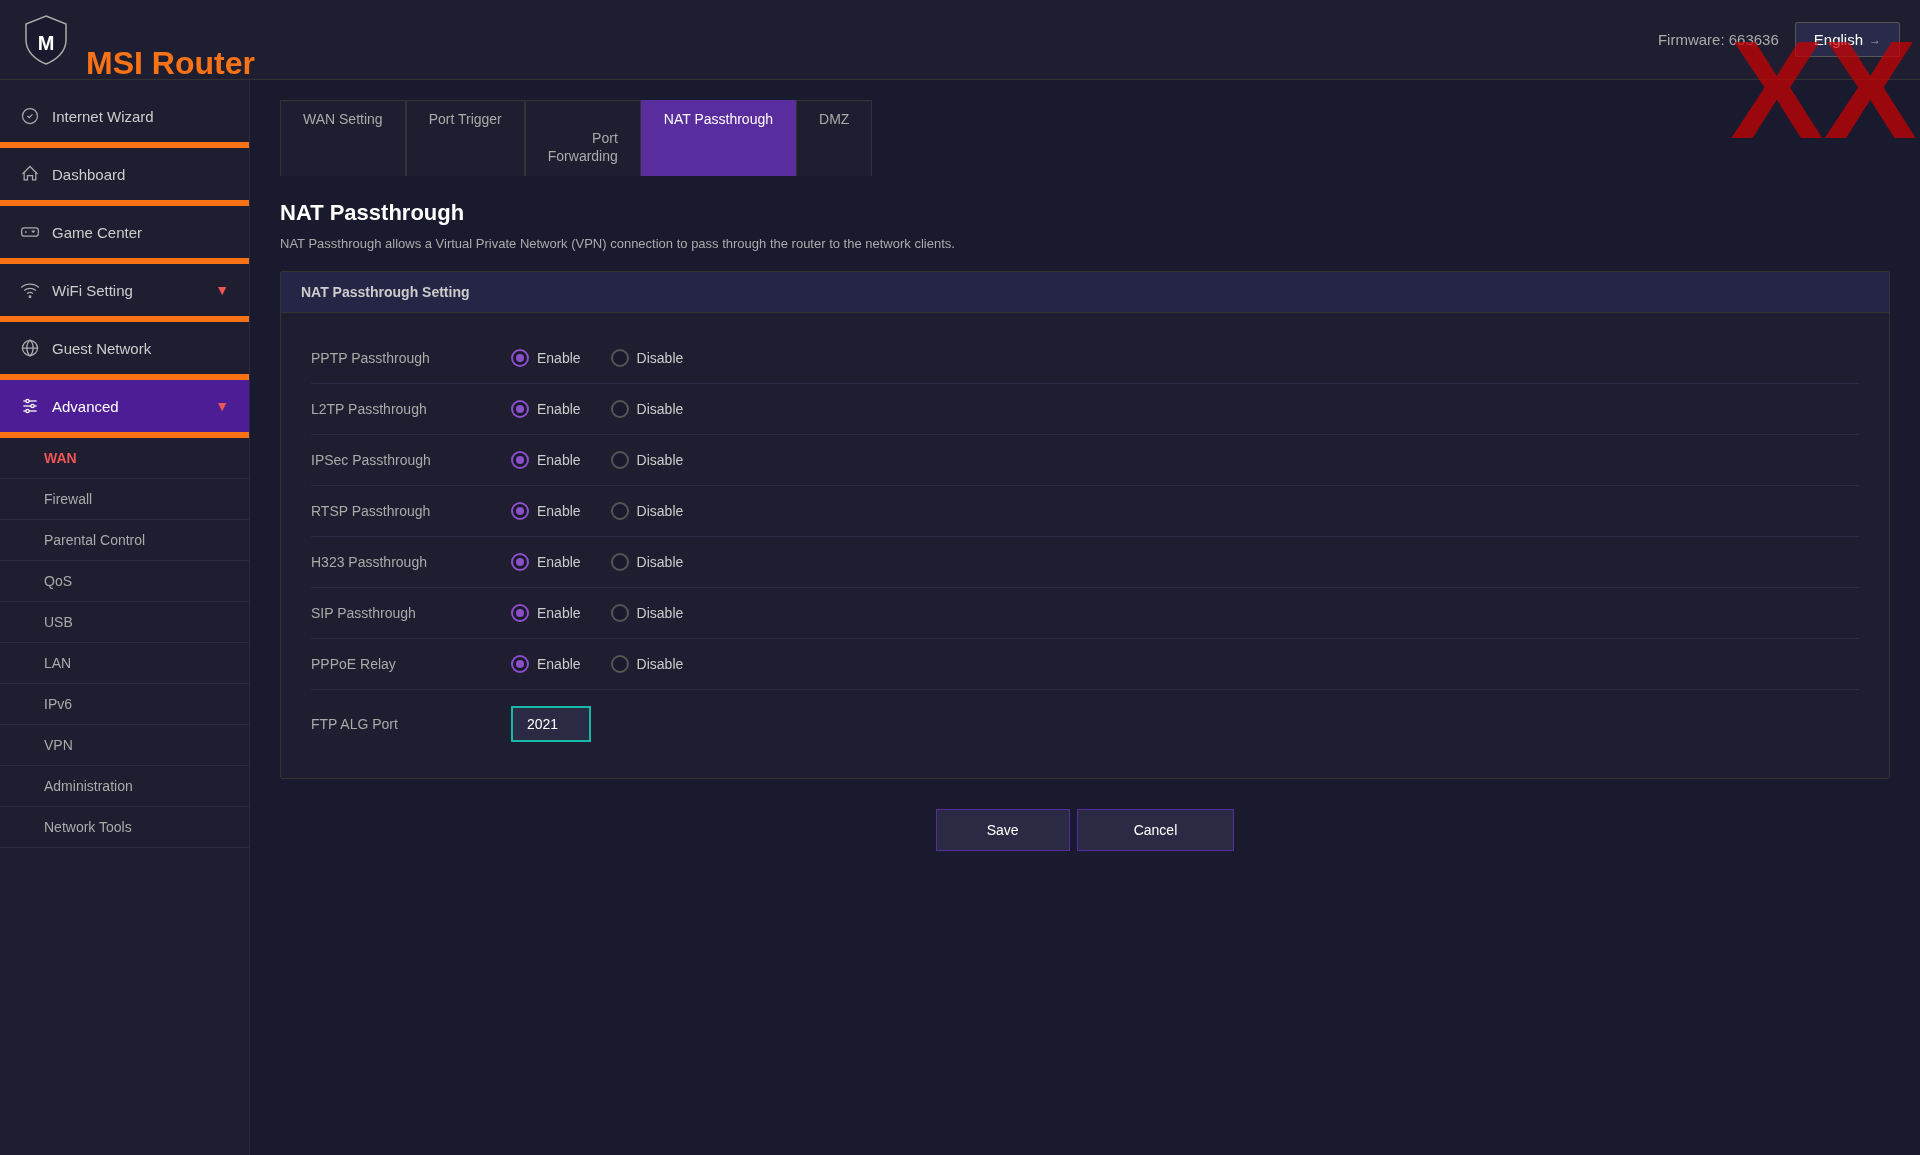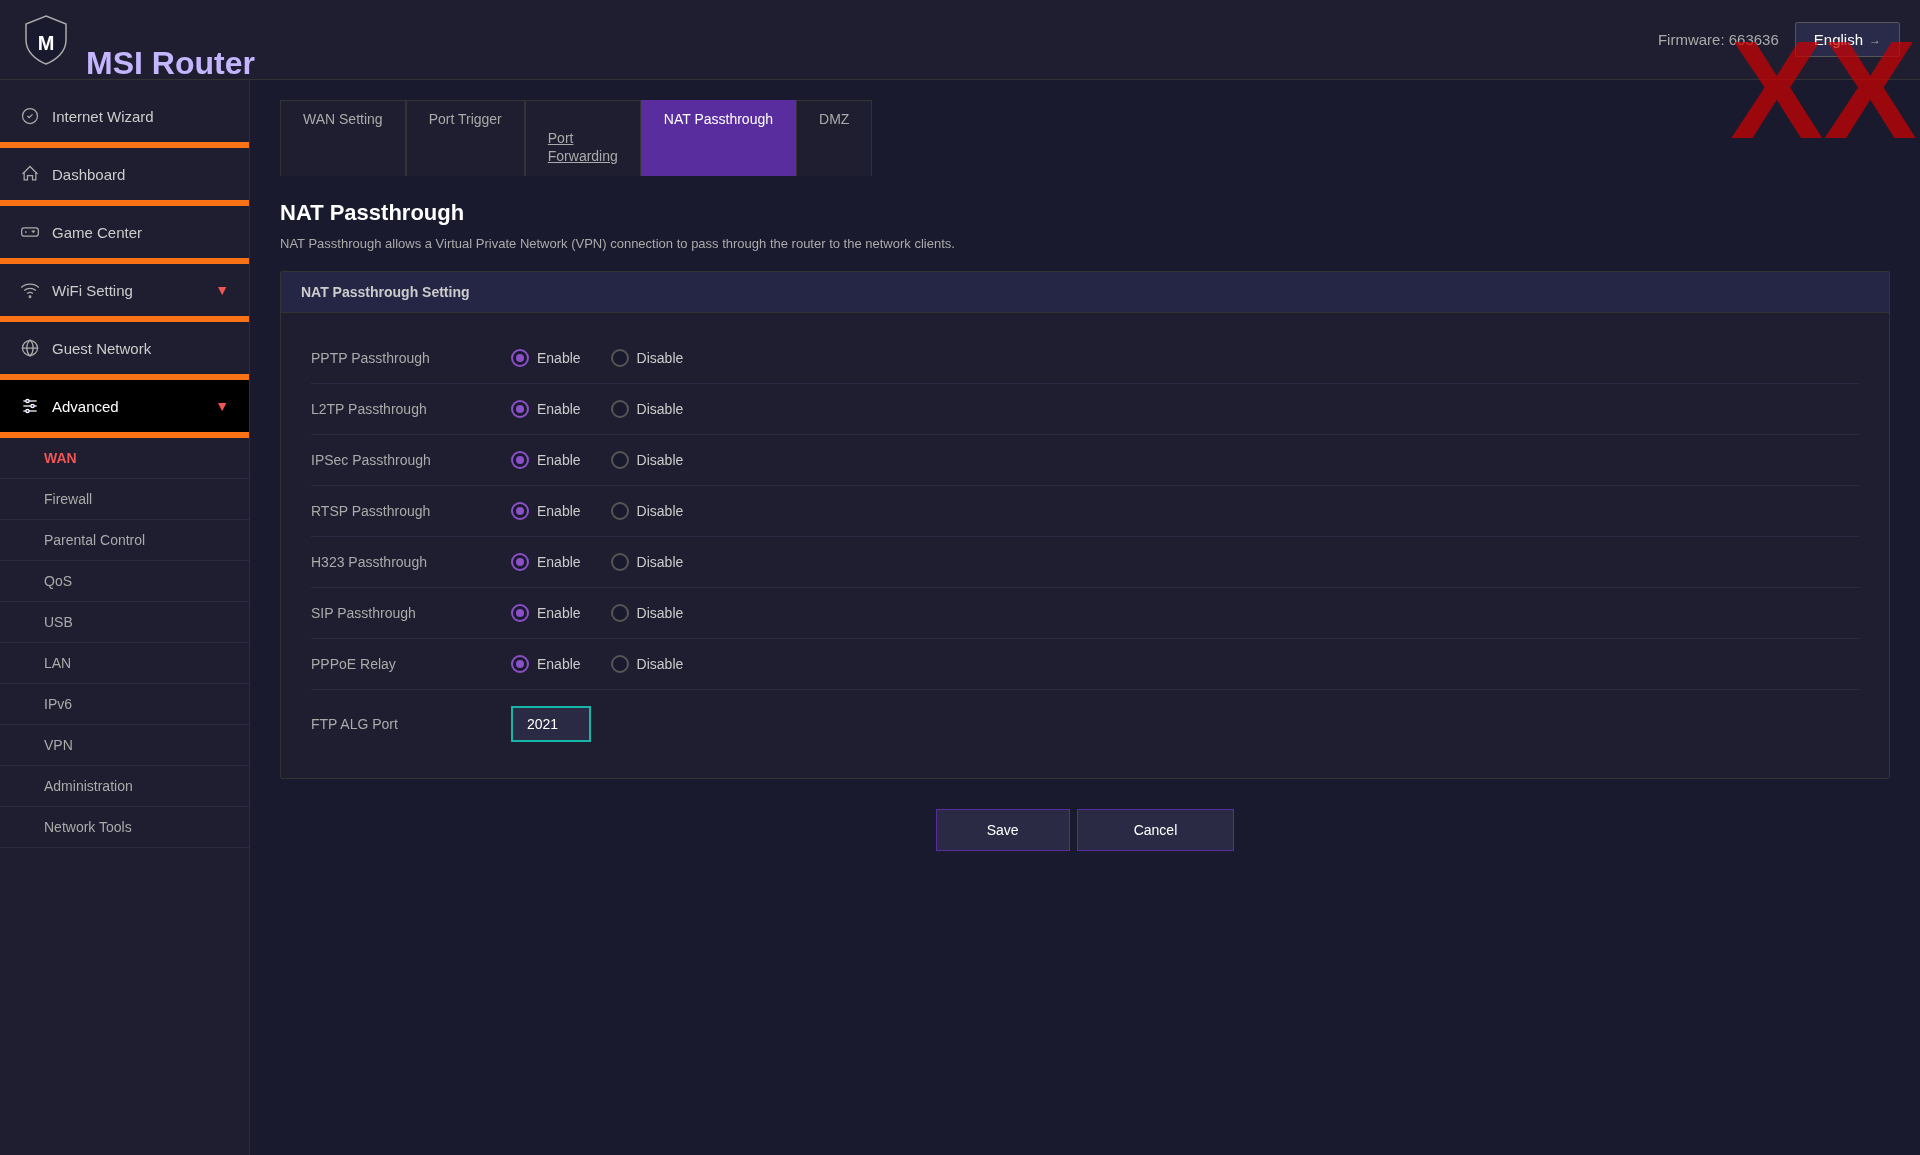--- a/index.html
+++ b/index.html
@@ -28,21 +28,21 @@
       align-items: center;
       gap: 14px;
     }
     .header-logo-icon {
       width: 52px;
       height: 52px;
     }
     .header-title {
       font-size: 32px;
       font-weight: bold;
-      color: #c4b5fd;
+      color: #f97316;
       margin-top: 48px;
     }
     .header-right {
       margin-left: auto;
       display: flex;
       align-items: center;
       gap: 16px;
     }
     .firmware-text {
       color: #aaa;
@@ -96,21 +96,21 @@
       align-items: center;
       gap: 12px;
       padding: 16px 20px;
       color: #ccc;
       cursor: pointer;
       border-bottom: 6px solid #f97316;
       font-size: 15px;
       position: relative;
     }
     .sidebar-item.active {
-      background: #000000;
+      background: #4c1d95;
       color: #fff;
     }
     .sidebar-item .arrow {
       margin-left: auto;
       color: #e55;
       font-size: 14px;
     }
     .sidebar-icon {
       width: 20px;
       height: 20px;
@@ -392,21 +392,21 @@
 
   <div class="content">
 
     <div class="tabs">
       <div class="tab">
         <span>WAN Setting</span>
       </div>
       <div class="tab">
         <span>Port Trigger</span>
       </div>
-      <div class="tab" style="white-space:pre-line; text-align:left; line-height:1.3;text-decoration:underline;">
+      <div class="tab" style="white-space:pre-line; text-align:right; line-height:1.3;">
         <span>Port
 Forwarding</span>
       </div>
       <div class="tab active">
         <span>NAT Passthrough</span>
       </div>
       <div class="tab">
         <span>DMZ</span>
       </div>
     </div>

